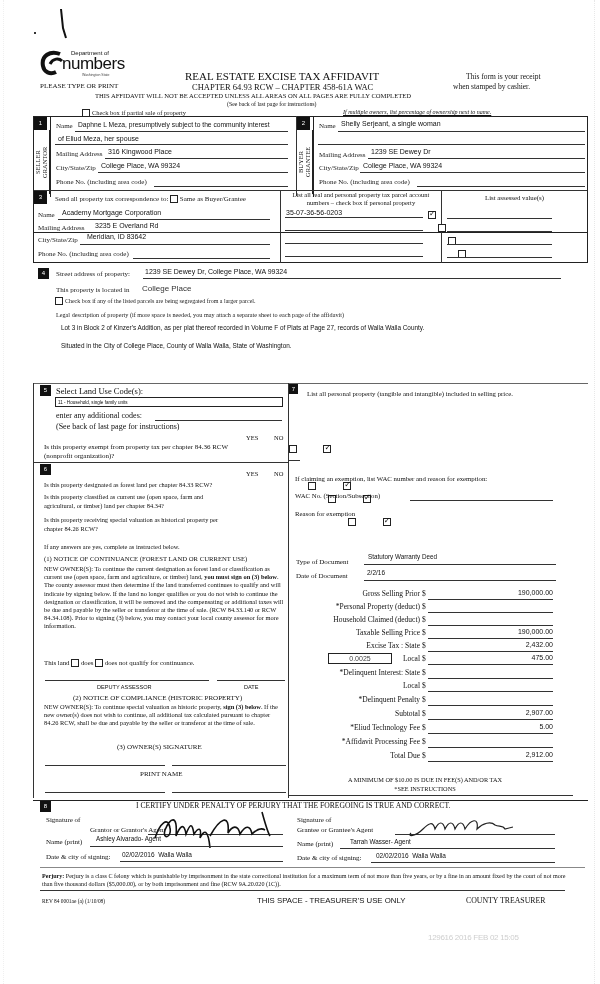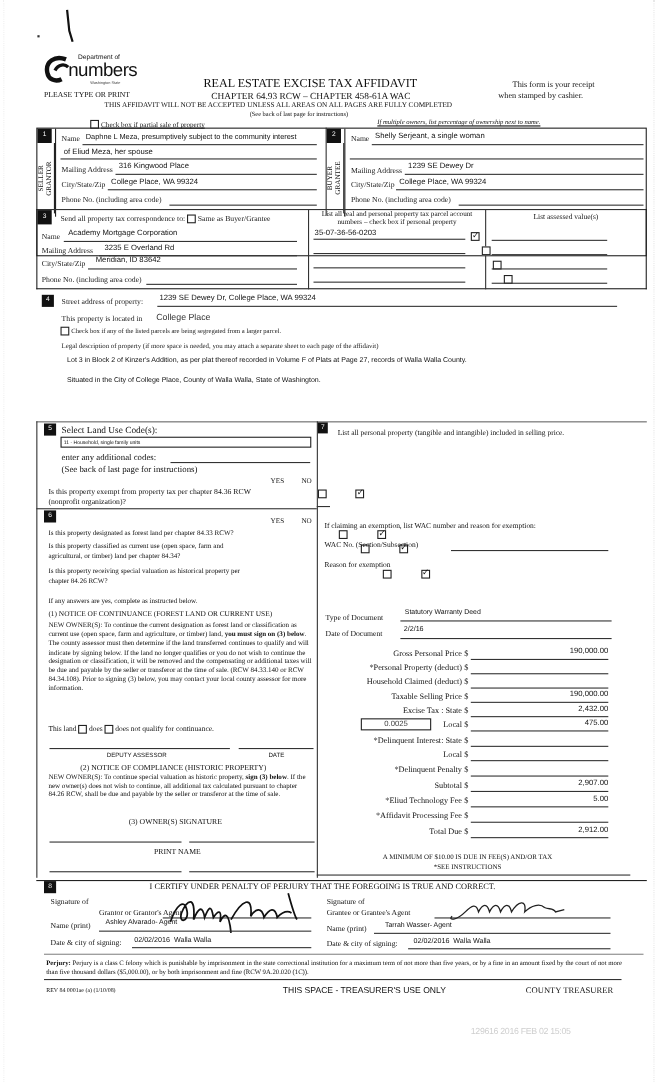--- a/index.html
+++ b/index.html
@@ -242,21 +242,21 @@
 
 <div class="abs serif" style="left:296px;top:528px;font-size:7px;margin-top:30px;">Type of Document</div>
 <div class="line" style="left:364px;top:564px;width:192px;"></div>
 <div class="abs field" style="left:368px;top:553px;font-size:6.3px;">Statutory Warranty Deed</div>
 <div class="abs serif" style="left:296px;top:572px;font-size:7px;">Date of Document</div>
 <div class="line" style="left:364px;top:580px;width:192px;"></div>
 <div class="abs field" style="left:367px;top:569px;font-size:6.5px;">2/2/16</div>
 
 
 <div class="fee-row" style="top:589px;">
-  <span class="fee-label">Gross Personal Price</span>
+  <span class="fee-label">Gross Selling Prior</span>
     <span class="fee-dollar">$</span>
   <div class="fee-line"></div>
     <span class="fee-val">190,000.00</span>
 </div>
 <div class="fee-row" style="top:602px;">
   <span class="fee-label">*Personal Property (deduct)</span>
     <span class="fee-dollar">$</span>
   <div class="fee-line"></div>
     <span class="fee-val"></span>
 </div>
@@ -364,21 +364,21 @@
 
 <div class="hline" style="left:40px;top:867px;width:545px;border-top-color:#888;"></div>
 
 
 <div class="abs serif" style="left:42px;top:872px;width:530px;font-size:6.1px;line-height:8px;">
   <b>Perjury:</b><span> Perjury is a class C felony which is punishable by imprisonment in the state correctional institution for a maximum term of not more than five years, or by a fine in an amount fixed by the court of not more than five thousand dollars ($5,000.00), or by both imprisonment and fine (RCW 9A.20.020 (1C)).</span>
 </div>
 <div class="hline" style="left:40px;top:890px;width:525px;"></div>
 <div class="abs serif" style="left:42px;top:898px;font-size:5.4px;">REV 84 0001ae (a) (1/10/08)</div>
 <div class="abs sans" style="left:257px;top:896px;font-size:7.8px;">THIS SPACE - TREASURER'S USE ONLY</div>
-<div class="abs serif" style="left:478px;top:896px;font-size:7.8px;">COUNTY TREASURER</div>
+<div class="abs serif" style="left:466px;top:896px;font-size:7.8px;">COUNTY TREASURER</div>
 <div class="abs sans" style="left:428px;top:933px;font-size:8px;color:#cfcfcf;letter-spacing:-0.3px;">129616 2016 FEB 02 15:05</div>
 
 
 <div class="vline" style="left:594px;top:0;height:984px;border-left:1px dotted #e8e8e8;"></div>
 <div class="vline" style="left:3px;top:0;height:984px;border-left:1px dotted #f0f0f0;"></div>
 
 
 
 
 </body></html>

